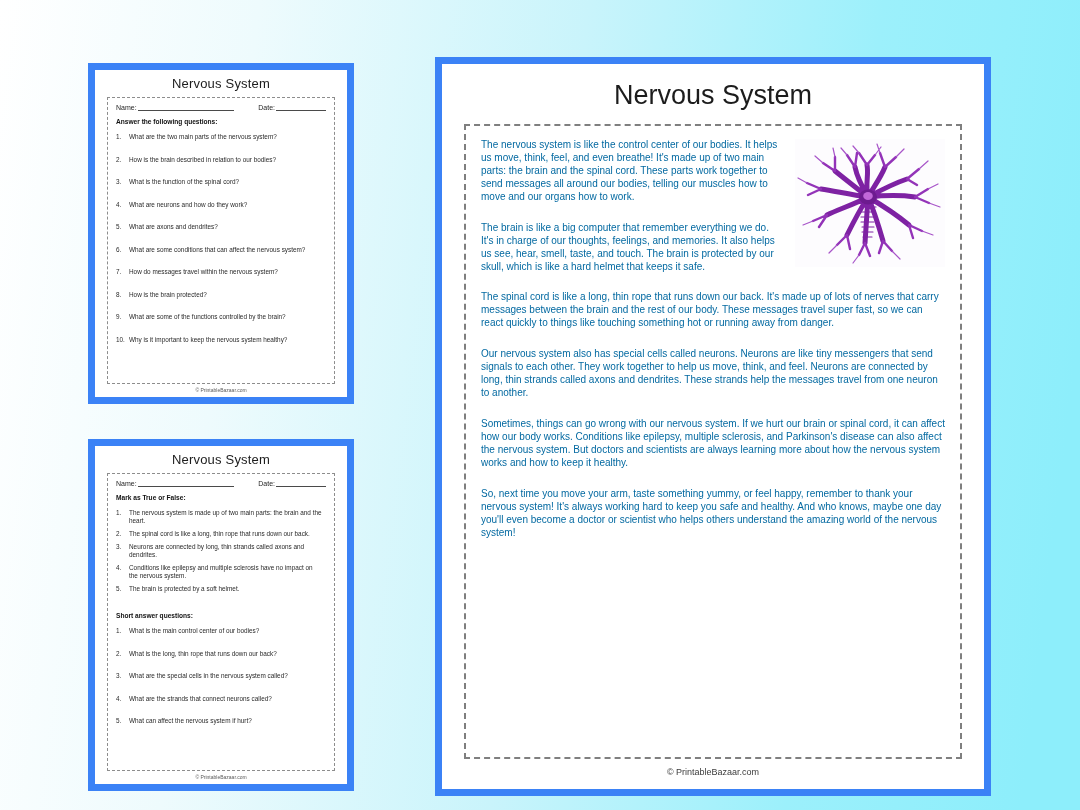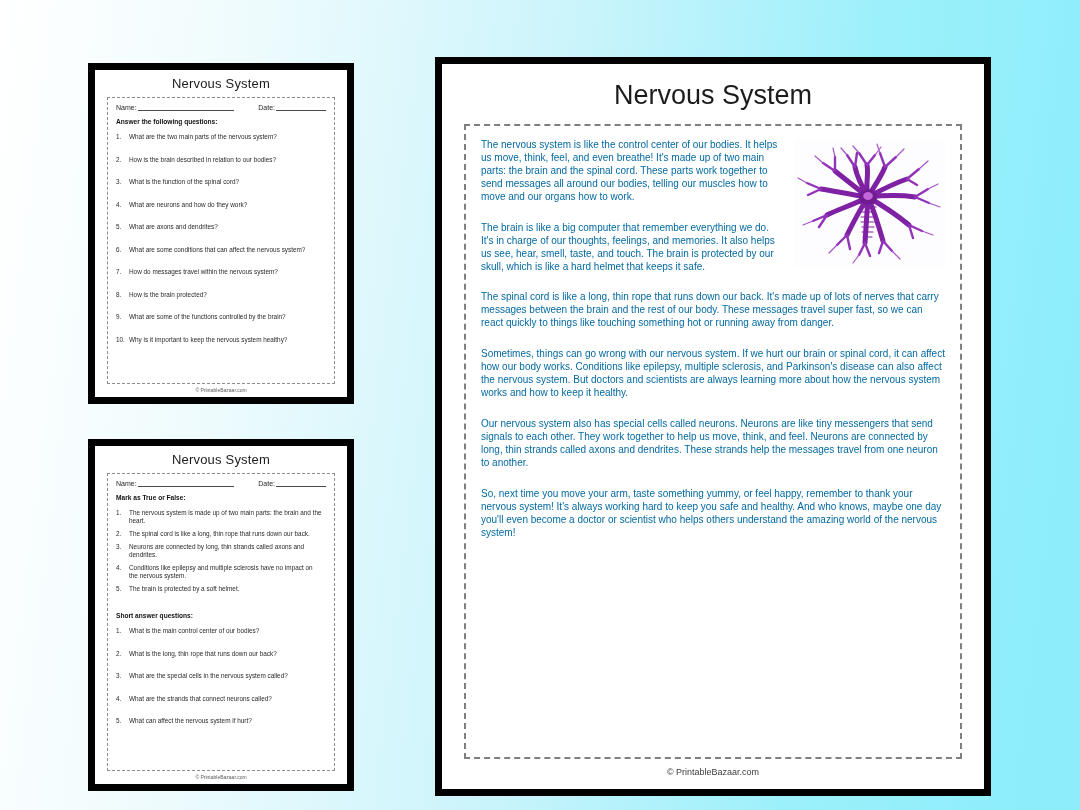--- a/index.html
+++ b/index.html
@@ -5,21 +5,21 @@
   * { margin:0; padding:0; box-sizing:border-box; }
   html,body { width:1080px; height:810px; overflow:hidden; }
   body {
     font-family:"Liberation Sans", sans-serif;
     background:linear-gradient(97deg, #ffffff 0%, #eefbfd 22%, #c9f4fb 50%, #9cf0fb 75%, #8deefb 95%);
     position:relative;
   }
   .page {
     position:absolute;
     background:#ffffff;
-    border:7px solid #000000;
+    border:7px solid #3b82f6;
   }
   #page-questions { left:88px; top:63px;  width:266px; height:341px; }
   #page-tf        { left:88px; top:439px; width:266px; height:352px; }
   #page-reading   { left:435px; top:57px; width:556px; height:739px; }
 
   
   .ws-inner { display:flex; flex-direction:column; height:100%; padding:6px 12px 3px; }
   .ws-title { text-align:center; font-size:13px; color:#1c1c1c; margin-bottom:6px; letter-spacing:.2px; }
   .ws-box   { flex:1; border:1px dashed #8d8d8d; padding:5px 8px 4px; color:#2a2a2a; }
   .ws-footer{ text-align:center; font-size:5px; color:#5a5a5a; padding:3px 0 1px; }
@@ -197,19 +197,19 @@
             <path stroke="#7e22a3" stroke-width="1.1" d="M65,68 L81,68 M65,73 L80,73 M66,78 L80,78 M66,83 L79,83 M67,88 L79,88 M67,93 L78,93 M68,98 L77,98"></path>
           </g>
 
           <ellipse cx="73" cy="58" rx="9" ry="7.5" fill="#6d1b8f"></ellipse>
           <ellipse cx="73" cy="57" rx="4.8" ry="4" fill="#c167d9"></ellipse>
         </svg>
       </span>
       <p>The nervous system is like the control center of our bodies. It helps us move, think, feel, and even breathe! It's made up of two main parts: the brain and the spinal cord. These parts work together to send messages all around our bodies, telling our muscles how to move and our organs how to work.</p>
       <p>The brain is like a big computer that remember everything we do. It's in charge of our thoughts, feelings, and memories. It also helps us see, hear, smell, taste, and touch. The brain is protected by our skull, which is like a hard helmet that keeps it safe.</p>
       <p>The spinal cord is like a long, thin rope that runs down our back. It's made up of lots of nerves that carry messages between the brain and the rest of our body. These messages travel super fast, so we can react quickly to things like touching something hot or running away from danger.</p>
+      <p>Our nervous system also has special cells called neurons. Neurons are like tiny messengers that send signals to each other. They work together to help us move, think, and feel. Neurons are connected by long, thin strands called axons and dendrites. These strands help the messages travel from one neuron to another.</p>
       <p>Sometimes, things can go wrong with our nervous system. If we hurt our brain or spinal cord, it can affect how our body works. Conditions like epilepsy, multiple sclerosis, and Parkinson's disease can also affect the nervous system. But doctors and scientists are always learning more about how the nervous system works and how to keep it healthy.</p>
-      <p>Our nervous system also has special cells called neurons. Neurons are like tiny messengers that send signals to each other. They work together to help us move, think, and feel. Neurons are connected by long, thin strands called axons and dendrites. These strands help the messages travel from one neuron to another.</p>
       <p>So, next time you move your arm, taste something yummy, or feel happy, remember to thank your nervous system! It's always working hard to keep you safe and healthy. And who knows, maybe one day you'll even become a doctor or scientist who helps others understand the amazing world of the nervous system!</p>
     </div>
     <div class="main-footer">© PrintableBazaar.com</div>
   </div>
 </div>
 
 </body></html>

